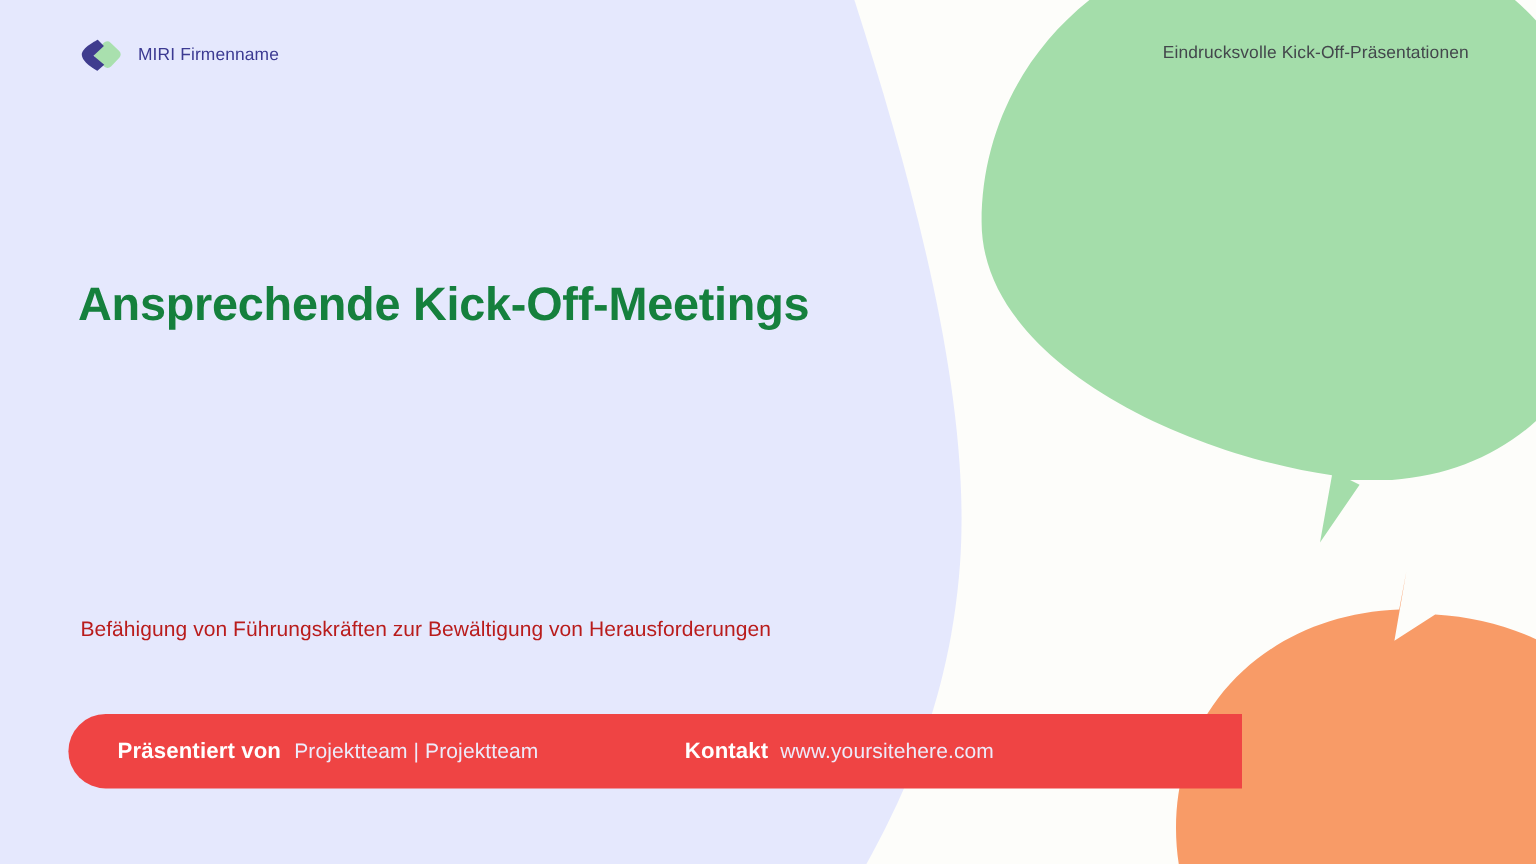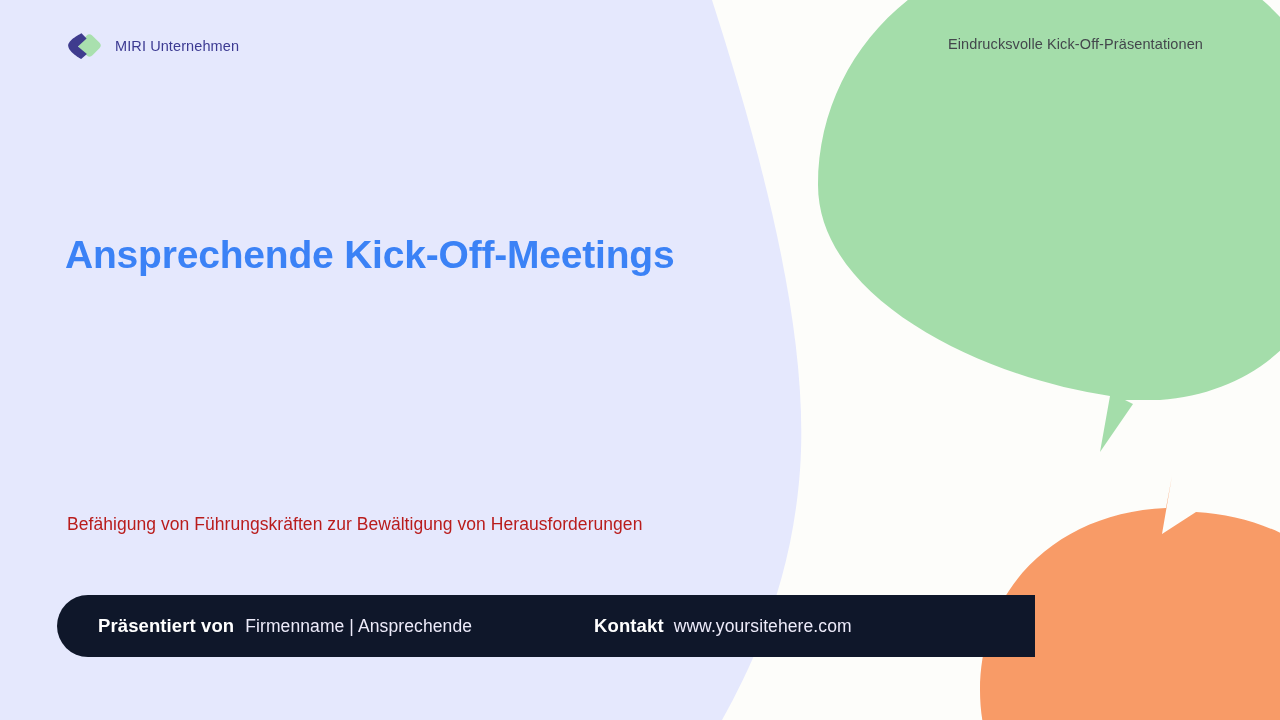--- a/index.html
+++ b/index.html
@@ -49,37 +49,37 @@
   .logo-text {
     font-size: 14.5px;
     color: #3C3A92;
     letter-spacing: 0.1px;
     white-space: nowrap;
   }
 
   
   .eyebrow {
     position: absolute;
-    right: 77px;
+    right: 56px;
     top: 36px;
     font-size: 14.5px;
     color: #43474C;
     white-space: nowrap;
     z-index: 40;
     letter-spacing: 0.1px;
   }
 
   
   .headline {
     position: absolute;
     left: 65px;
     top: 206px;
     font-size: 39px;
     font-weight: bold;
-    color: #3b82f6;
+    color: #15803d;
     letter-spacing: -0.2px;
     line-height: 1.18;
     z-index: 30;
     white-space: nowrap;
   }
   .subtitle {
     position: absolute;
     left: 67px;
     top: 496px;
     font-size: 17.5px;
@@ -89,21 +89,21 @@
     white-space: nowrap;
   }
 
   
   .footer-bar {
     position: absolute;
     left: 57px;
     top: 595px;
     width: 978px;
     height: 62px;
-    background: #0f172a;
+    background: #ef4444;
     border-radius: 31px 0 0 31px;
     display: flex;
     align-items: center;
     z-index: 25;
     overflow: hidden;
   }
   .footer-seg {
     display: flex;
     align-items: baseline;
     white-space: nowrap;
@@ -151,34 +151,34 @@
       <svg width="40" height="32" viewBox="0 0 40 32" xmlns="http://www.w3.org/2000/svg">
         <g>
           <rect x="16.5" y="6.5" width="18" height="18" rx="4" ry="4" transform="rotate(44 25.5 15.5)" fill="#A9E0AE"></rect>
         </g>
         <g>
           <path d="M17.5,3.2 L22.6,8.4 L13.9,16.4 L22.9,24.0 L17.2,29.0
                    C17.2,29.0 5.0,22.6 4.2,16.0 C3.5,10.0 17.5,3.2 17.5,3.2 Z" fill="#3F3C8E"></path>
         </g>
       </svg>
     </span>
-    <span class="logo-text">MIRI Unternehmen</span>
+    <span class="logo-text">MIRI Firmenname</span>
   </div>
 
   <div class="eyebrow">Eindrucksvolle Kick-Off-Präsentationen</div>
 
   <h1 class="headline">Ansprechende Kick-Off-Meetings</h1>
 
   <p class="subtitle">Befähigung von Führungskräften zur Bewältigung von Herausforderungen</p>
 
   <div class="footer-bar">
 
     <div class="footer-seg seg-presented">
       <span class="seg-label">Präsentiert von</span>
-      <span class="seg-value">Firmenname |  Ansprechende</span>
+      <span class="seg-value">Projektteam |  Projektteam</span>
     </div>
 
     <div class="footer-seg seg-contact">
       <span class="seg-label">Kontakt</span>
       <span class="seg-value tight">www.yoursitehere.com</span>
     </div>
 
   </div>
 
 </div>

